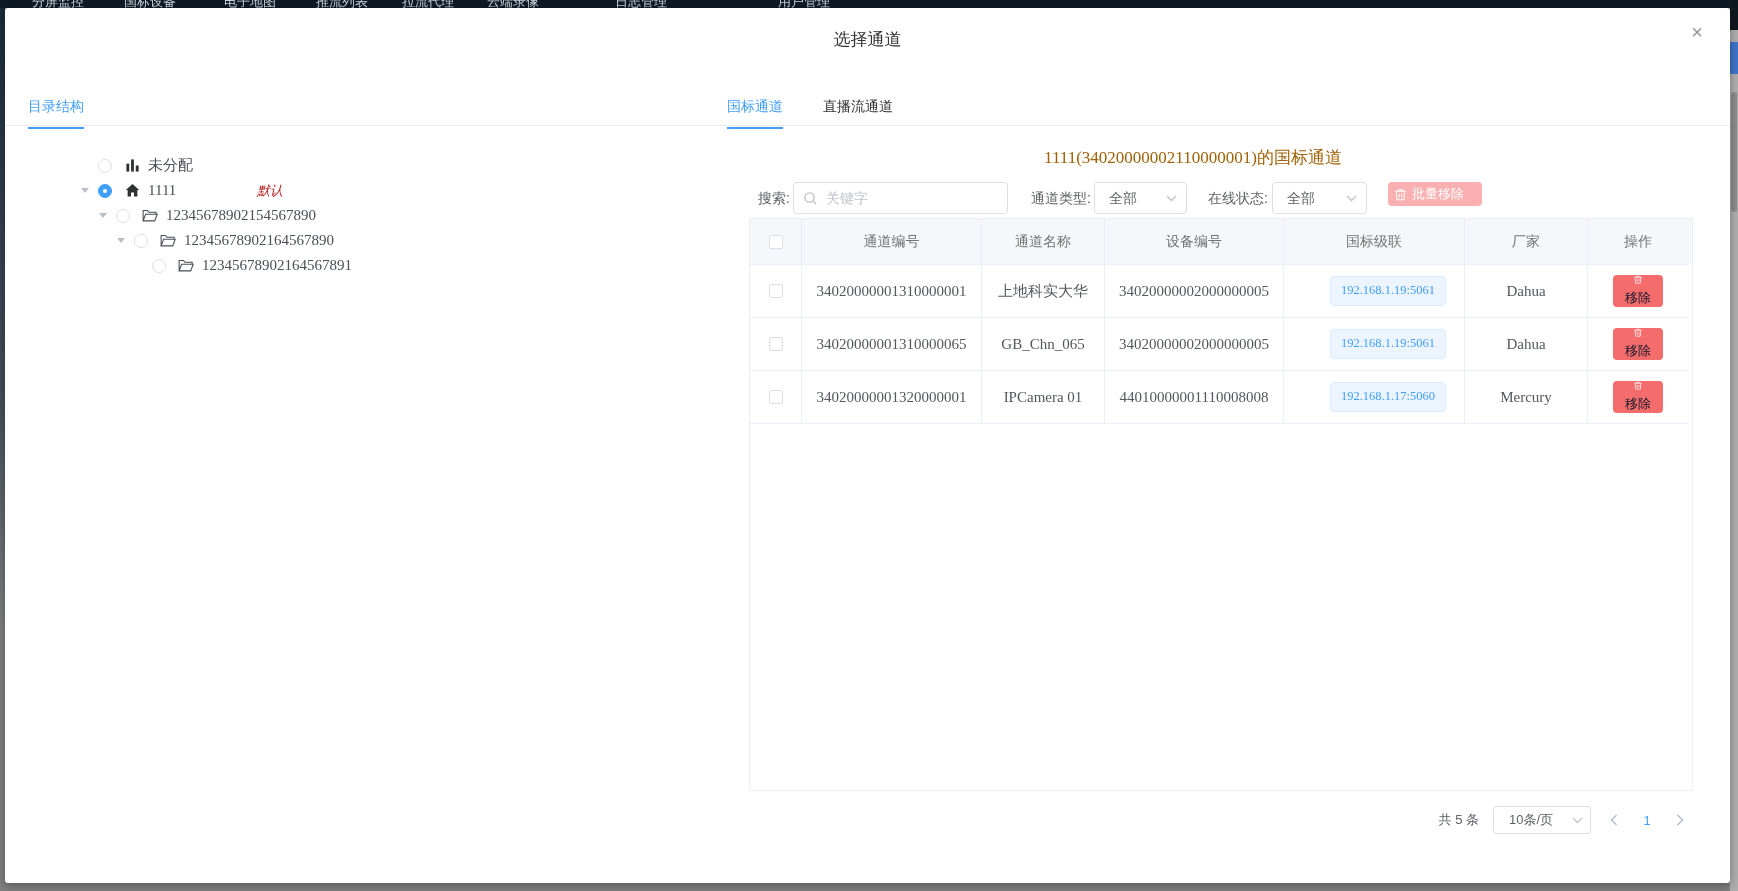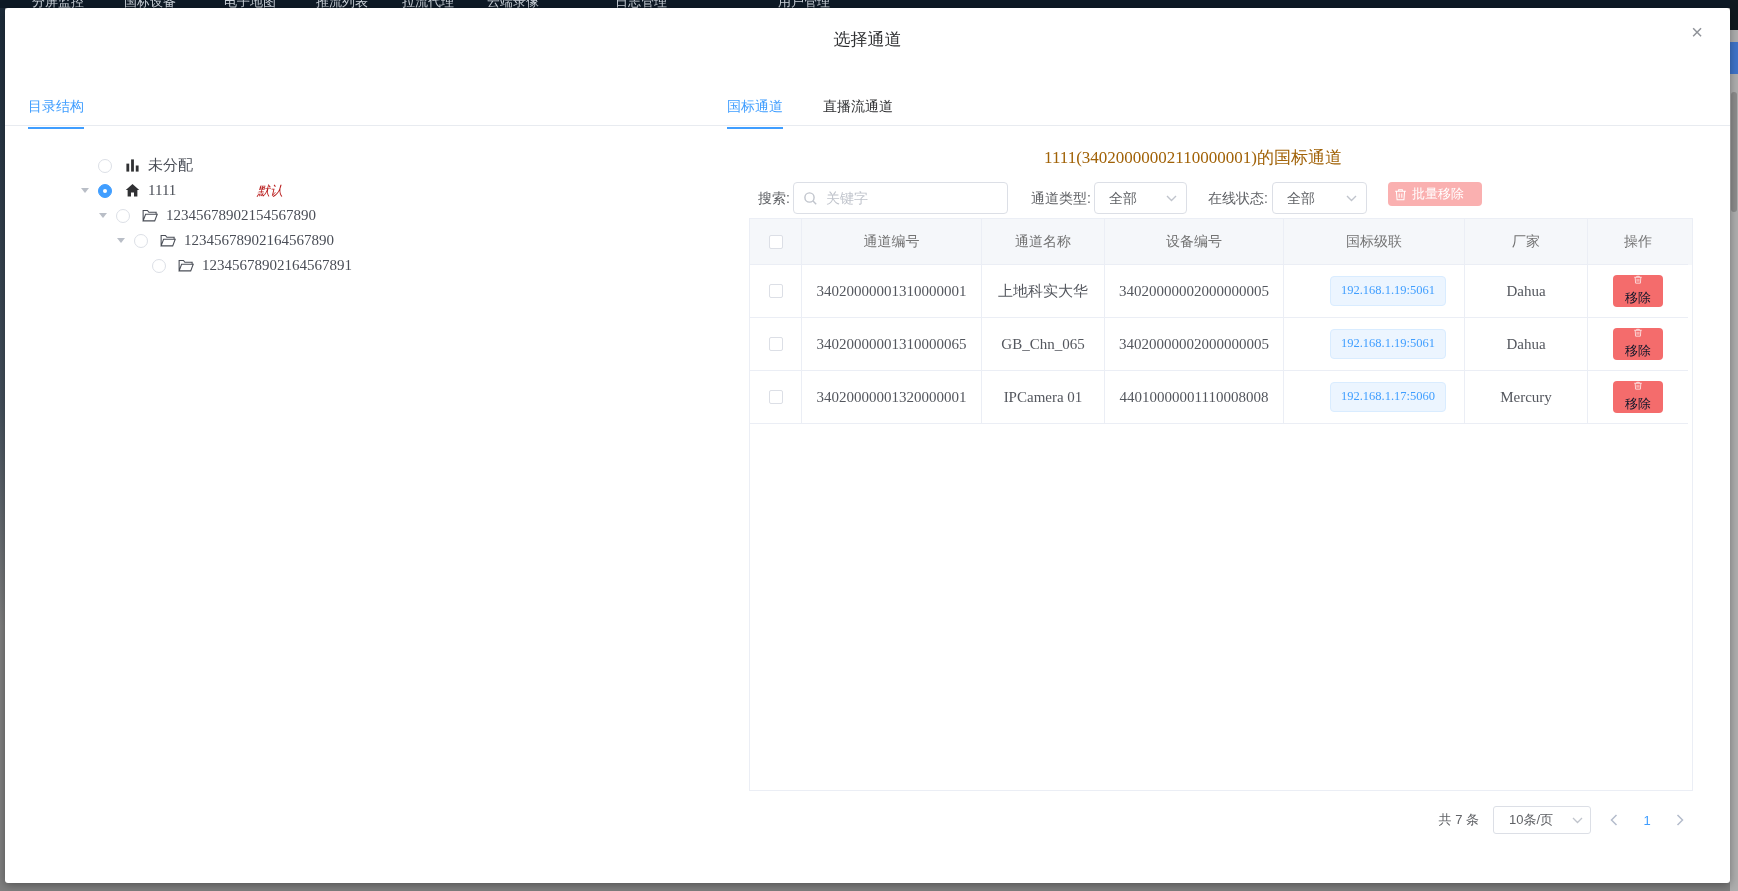--- a/index.html
+++ b/index.html
@@ -304,21 +304,21 @@
                   <path d="M1.2 3.5h11.6M5 3.5V2h4v1.5M2.6 3.5l.7 9.2h7.4l.7-9.2M5.6 6v4.4M8.4 6v4.4" fill="none" stroke="#fff" stroke-width="1.1"></path>
                 </svg>
                 <span>移除</span>
               </button>
             </div>
           </div>
         </div>
     </div>
 
     <div class="pagination">
-      <span>共 7 条</span>
+      <span>共 5 条</span>
       <span class="page-size">
         <span class="val">10条/页</span>
         <svg class="chev" width="11" height="7" viewBox="0 0 11 7">
             <polyline points="1,1 5.5,5.5 10,1" fill="none" stroke="#c0c4cc" stroke-width="1.3"></polyline>
           </svg>
       </span>
       <span class="pg-arrow">
         <svg width="8" height="12" viewBox="0 0 8 12">
             <polyline points="6.5,1 1.5,6 6.5,11" fill="none" stroke="#b4bccc" stroke-width="1.5"></polyline>
           </svg>

